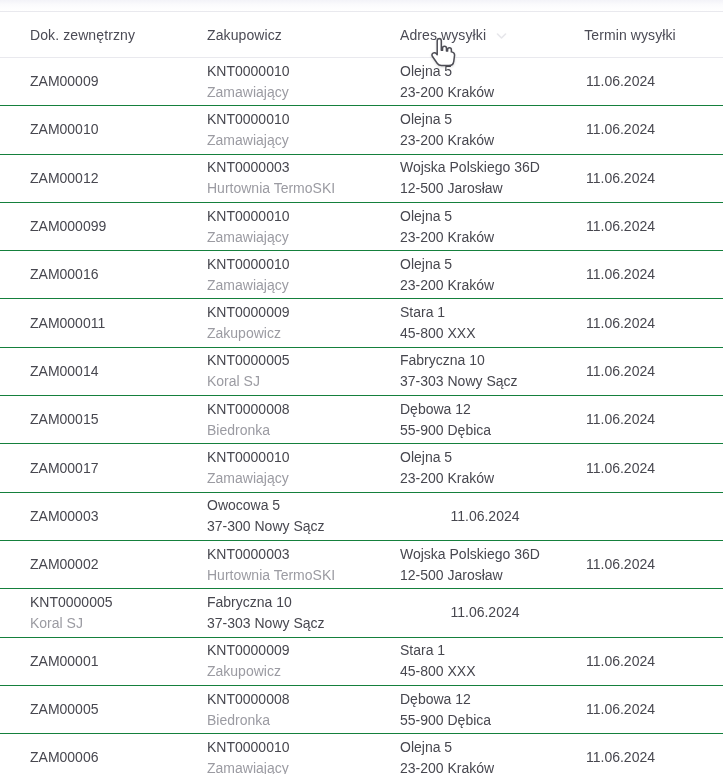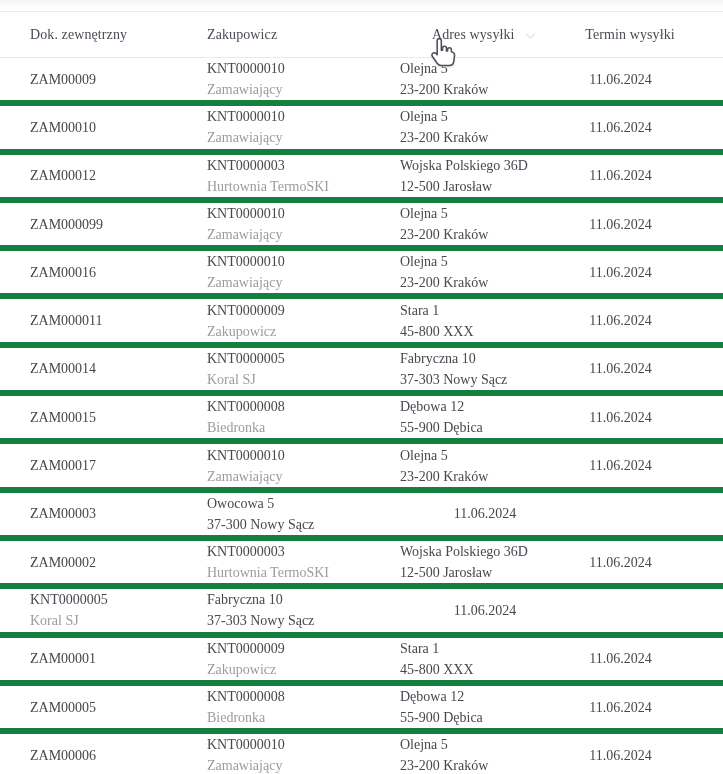--- a/index.html
+++ b/index.html
@@ -2,51 +2,51 @@
 <html><head>
 <meta charset="utf-8">
 <style>
   * { box-sizing: border-box; margin: 0; padding: 0; }
   html, body {
     width: 723px; height: 774px;
     overflow: hidden;
     background: #ffffff;
     font-family: "Liberation Sans", "DejaVu Sans", sans-serif;
   }
-  .screen { position: relative; width: 723px; height: 774px; background:#fff;font-family:Liberation Serif, serif; }
+  .screen { position: relative; width: 723px; height: 774px; background:#fff; }
 
   .top-fade {
     height: 11px;
     background: linear-gradient(180deg, #f3f3f8 0%, #fbfbfd 45%, #ffffff 100%);
   }
 
   .thead {
     display: grid;
     grid-template-columns: 177px 193px 170px 1fr;
     align-items: center;
     height: 47px;
     padding: 0 33px 0 30px;
     border-top: 1px solid #e9e9ee;
     border-bottom: 1px solid #e9e9ee;
     color: #4b4b55;
     font-size: 14px;
     font-weight: 500;
     letter-spacing: 0.1px;
   }
   .thead .c4 { text-align: center; }
-  .thead .c3 { display: flex; align-items: center; gap: 10px; margin-left: 32px; }
+  .thead .c3 { display: flex; align-items: center; gap: 10px; }
   .sort-chevron { opacity: 0.45; margin-top: 2px; }
 
   .row {
     display: grid;
     grid-template-columns: 177px 193px 170px 1fr;
     align-items: center;
     height: 48.3px;
     padding: 0 52px 0 30px;
-    border-bottom: 6px solid #15803d;
+    border-bottom: 1px solid #15803d;
     font-size: 14px;
     cursor: pointer;
   }
 
   .cell { line-height: 21px; }
   .primary { color: #47474f; }
   .secondary { color: #9b9ba2; }
   .c4 { text-align: center; }
 
   .cursor-icon {

